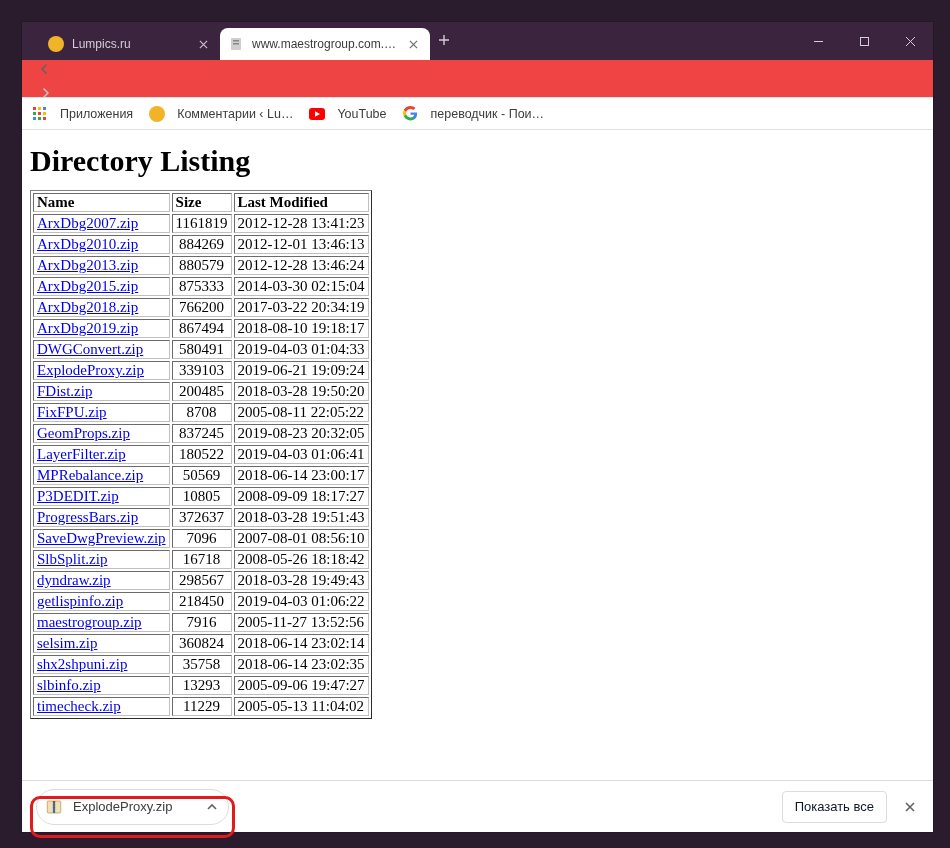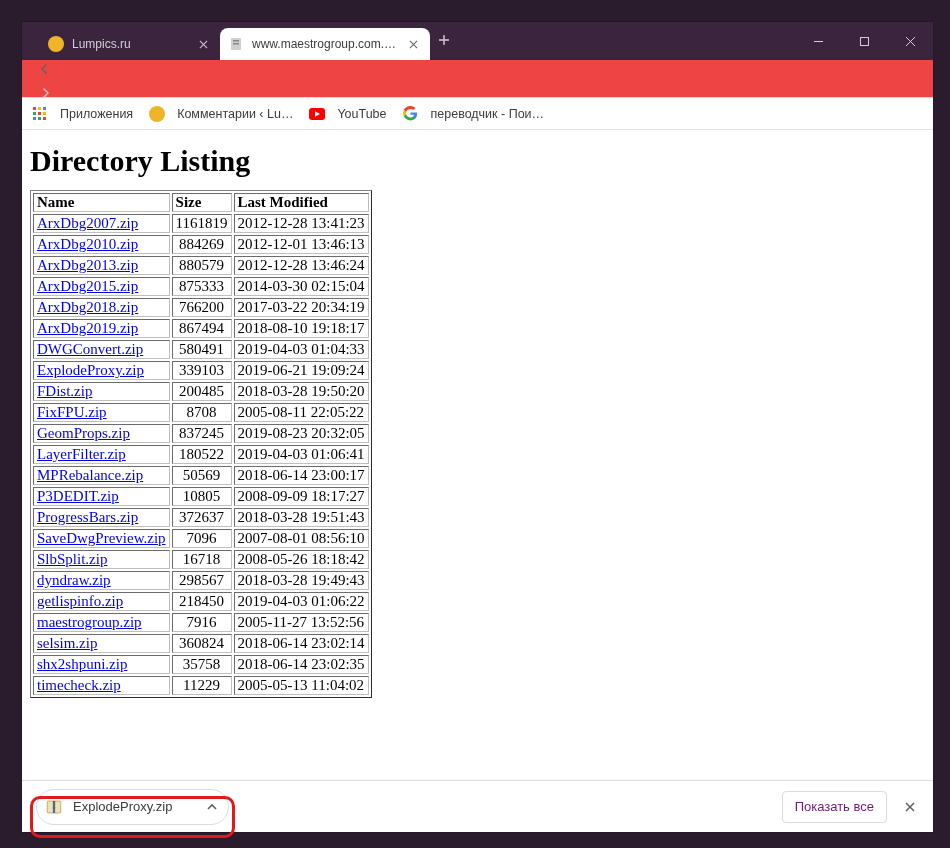--- a/index.html
+++ b/index.html
@@ -155,21 +155,21 @@
   }
   .dl-chip .chev { color:#5f6368; }
   .dl-right { display:flex; align-items:center; gap:14px; }
   .show-all {
     height: 32px;
     border: 1px solid #dadce0;
     border-radius: 4px;
     display:flex; align-items:center;
     padding: 0 12px;
     font-size: 13px;
-    color:#701a75;
+    color:#0f172a;
   }
   .dl-close { width:18px; height:18px; display:flex; align-items:center; justify-content:center; color:#5f6368;}
 
   
   .annotation {
     position:absolute;
     border: 3px solid #e11b1b;
     border-radius: 10px;
     pointer-events: none;
   }
@@ -487,20 +487,25 @@
             <td><a href="#">selsim.zip</a></td>
             <td class="size">360824</td>
             <td>2018-06-14 23:02:14</td>
           </tr>
           <tr>
             <td><a href="#">shx2shpuni.zip</a></td>
             <td class="size">35758</td>
             <td>2018-06-14 23:02:35</td>
           </tr>
           <tr>
+            <td><a href="#">slbinfo.zip</a></td>
+            <td class="size">13293</td>
+            <td>2005-09-06 19:47:27</td>
+          </tr>
+          <tr>
             <td><a href="#">timecheck.zip</a></td>
             <td class="size">11229</td>
             <td>2005-05-13 11:04:02</td>
           </tr>
         </tbody>
     </table>
   </div>
 
   <div class="dl-shelf">
     <div class="dl-left">

